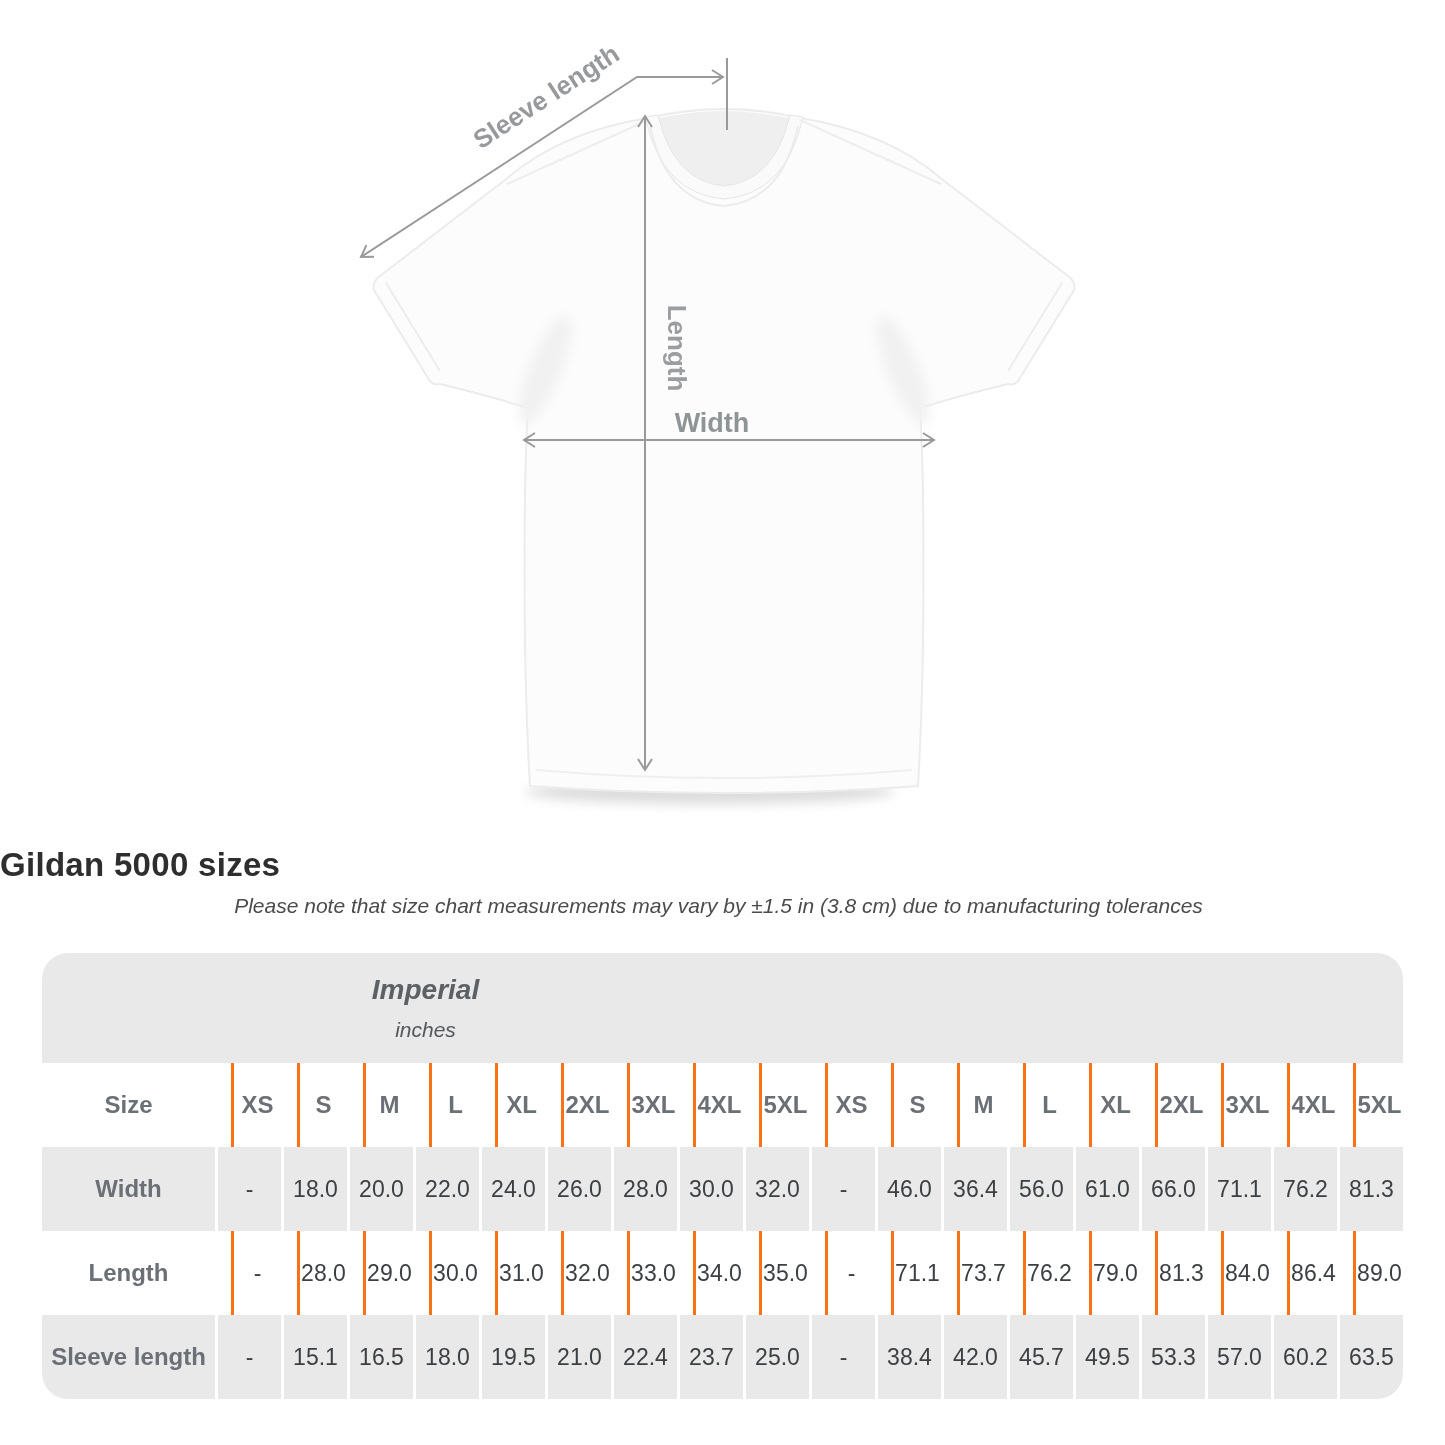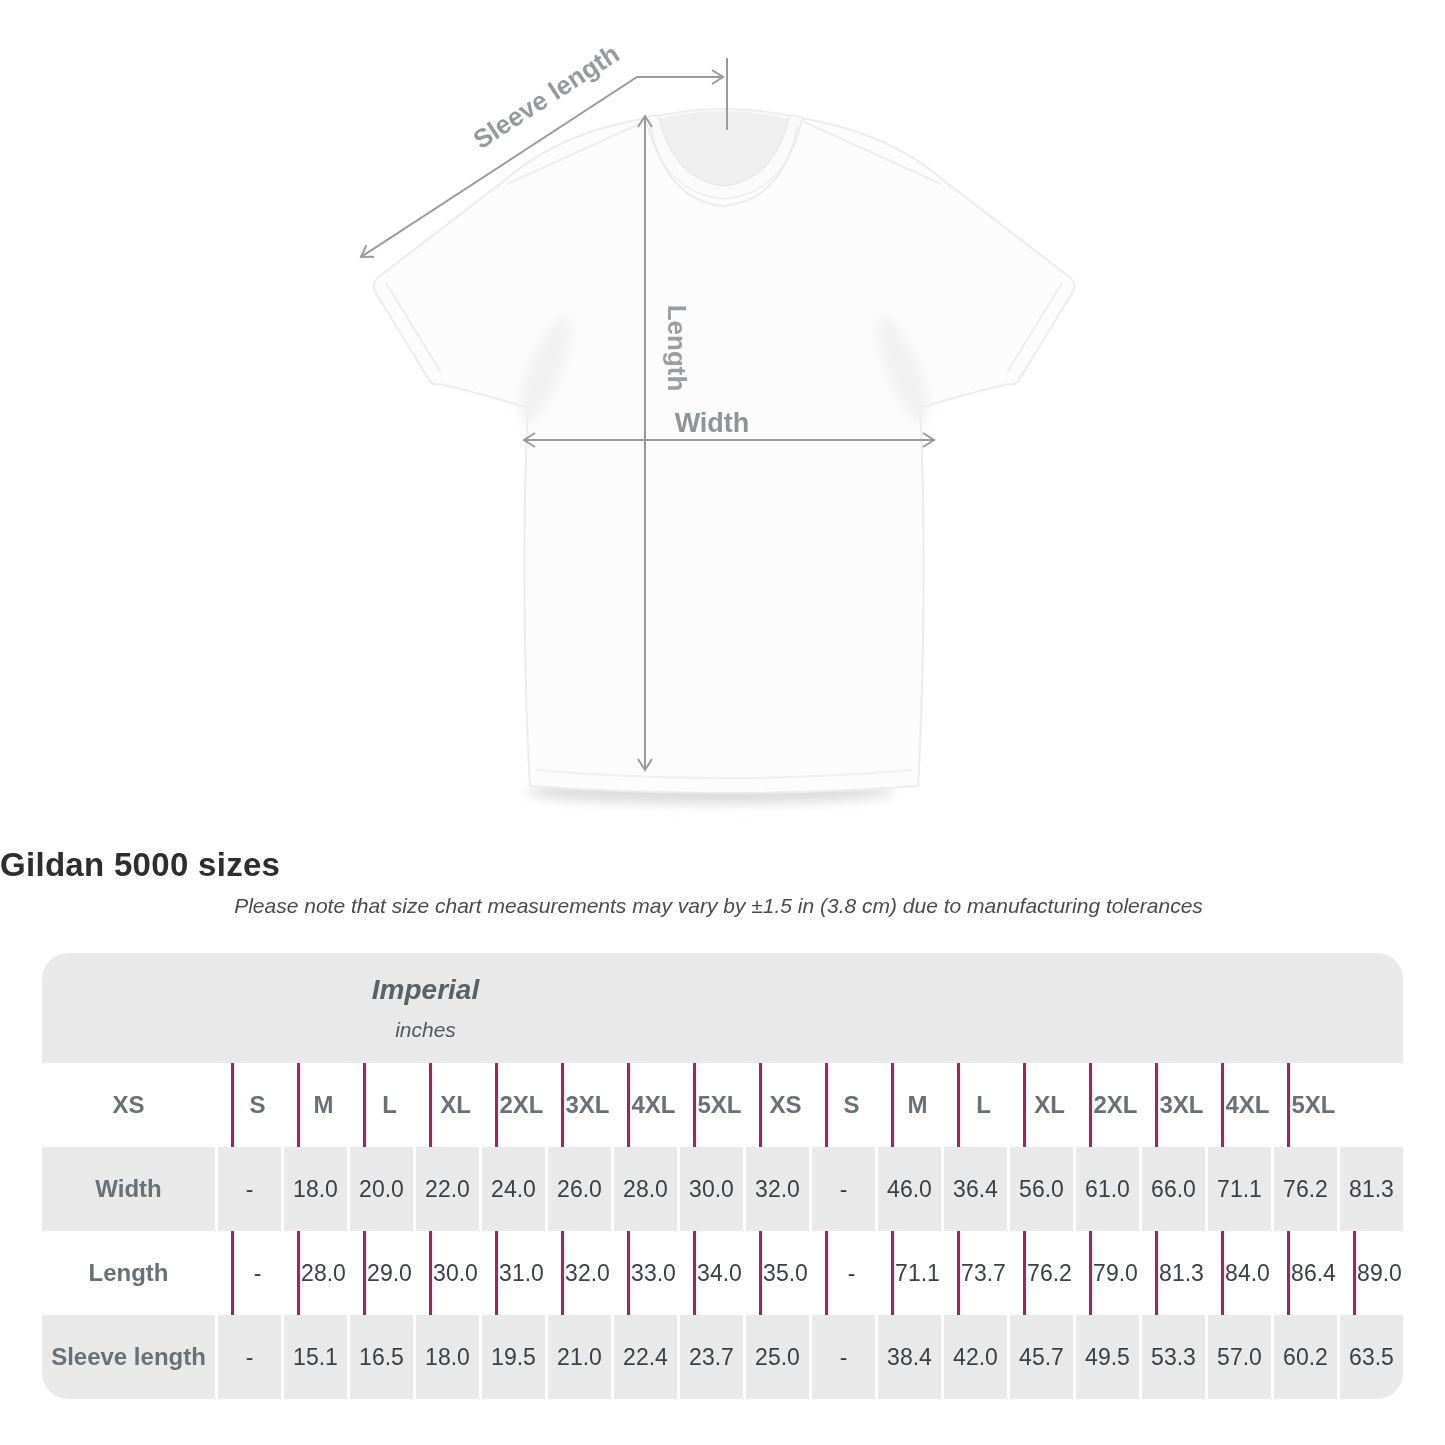--- a/index.html
+++ b/index.html
@@ -22,21 +22,21 @@
   .band-cell.metric   { grid-column:11/20; }
   .band-title { font-size:28px; font-weight:bold; font-style:italic; color:#5c6165; }
   .band-unit  { font-size:21px; font-style:italic; color:#54585c; margin-top:12px; }
 
   .trow { display:grid; grid-template-columns:173px repeat(18,1fr); height:84px; }
   .trow.white { background:#ffffff; }
   .trow.gray  { background:#e9e9e9; }
   .cell { display:flex; align-items:center; justify-content:center;
           font-size:23px; color:#3c4043; }
   .cell.label, .cell.head { font-weight:bold; color:#6b7076; font-size:24px; }
-  .trow.white > .cell + .cell { border-left:3px solid #be185d;margin-left:16px; }
+  .trow.white > .cell + .cell { border-left:3px solid #f97316;margin-left:16px; }
   .trow.gray  > .cell + .cell { border-left:3px solid #ffffff; }
 </style>
 </head>
 <body>
 
 <svg class="diagram" viewBox="0 0 1445 940">
   <defs>
     <marker id="arw" viewBox="-14 -10 16 20" refX="0" refY="0" markerWidth="16" markerHeight="20" markerUnits="userSpaceOnUse" orient="auto-start-reverse">
       <path d="M-11,-7 L0,0 L-11,7" fill="none" stroke="#9a9a9a" stroke-width="2"></path>
     </marker>
@@ -88,20 +88,21 @@
 
 <div class="sizetable">
   <div class="band">
     <div class="band-cell imperial">
       <div class="band-title">Imperial</div>
       <div class="band-unit">inches</div>
     </div>
   </div>
 
   <div class="trow white">
+    <div class="cell label">Size</div>
   <div class="cell head">XS</div>
       <div class="cell head">S</div>
       <div class="cell head">M</div>
       <div class="cell head">L</div>
       <div class="cell head">XL</div>
       <div class="cell head">2XL</div>
       <div class="cell head">3XL</div>
       <div class="cell head">4XL</div>
       <div class="cell head">5XL</div>
       <div class="cell head">XS</div>

